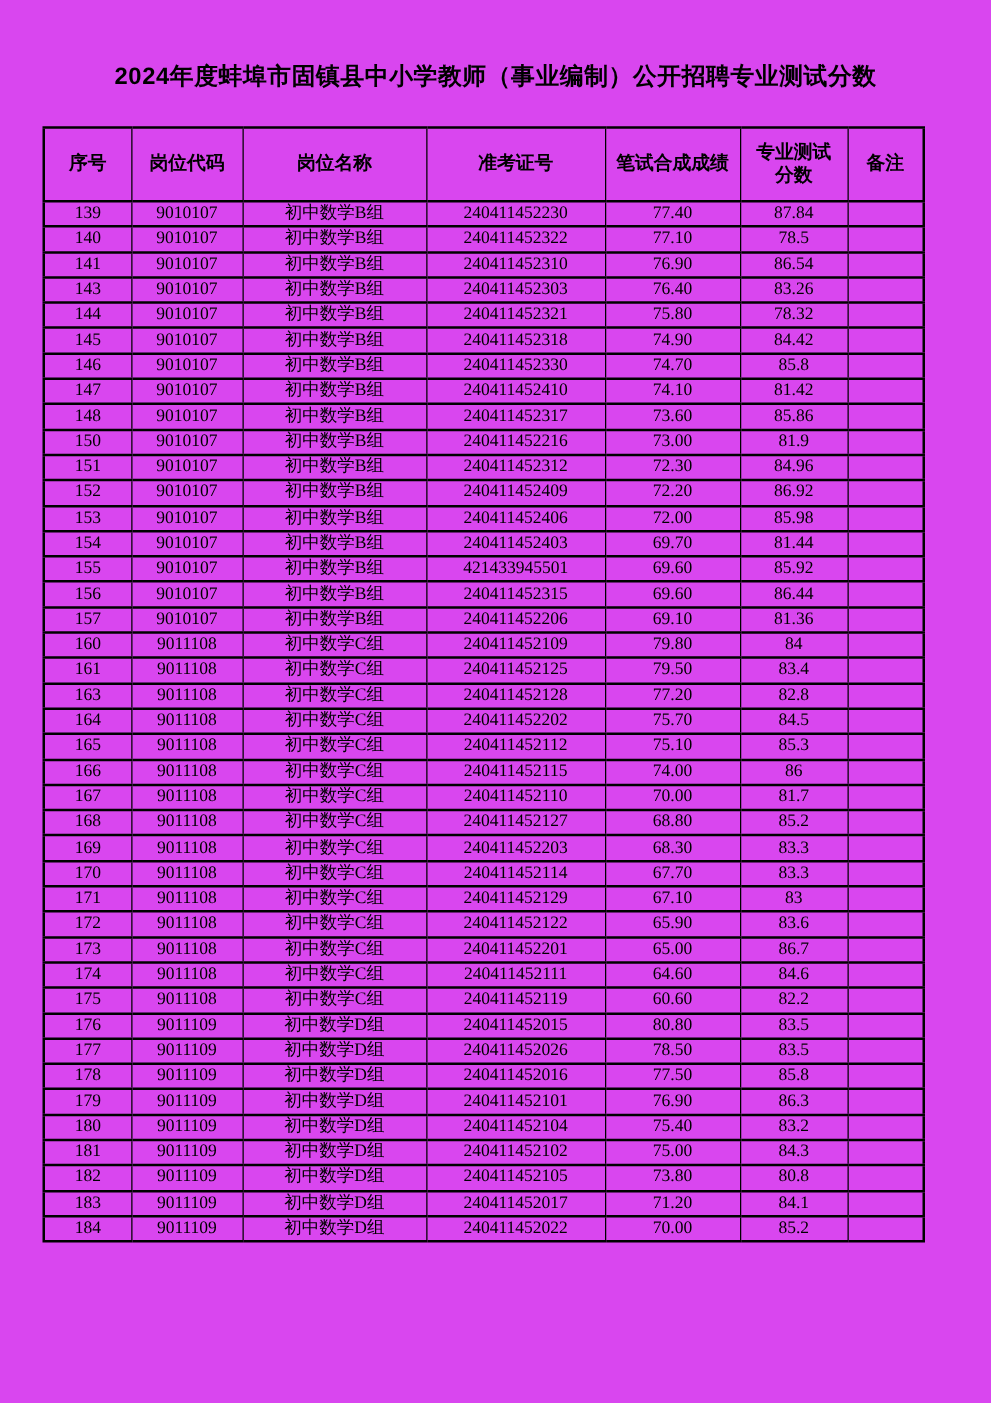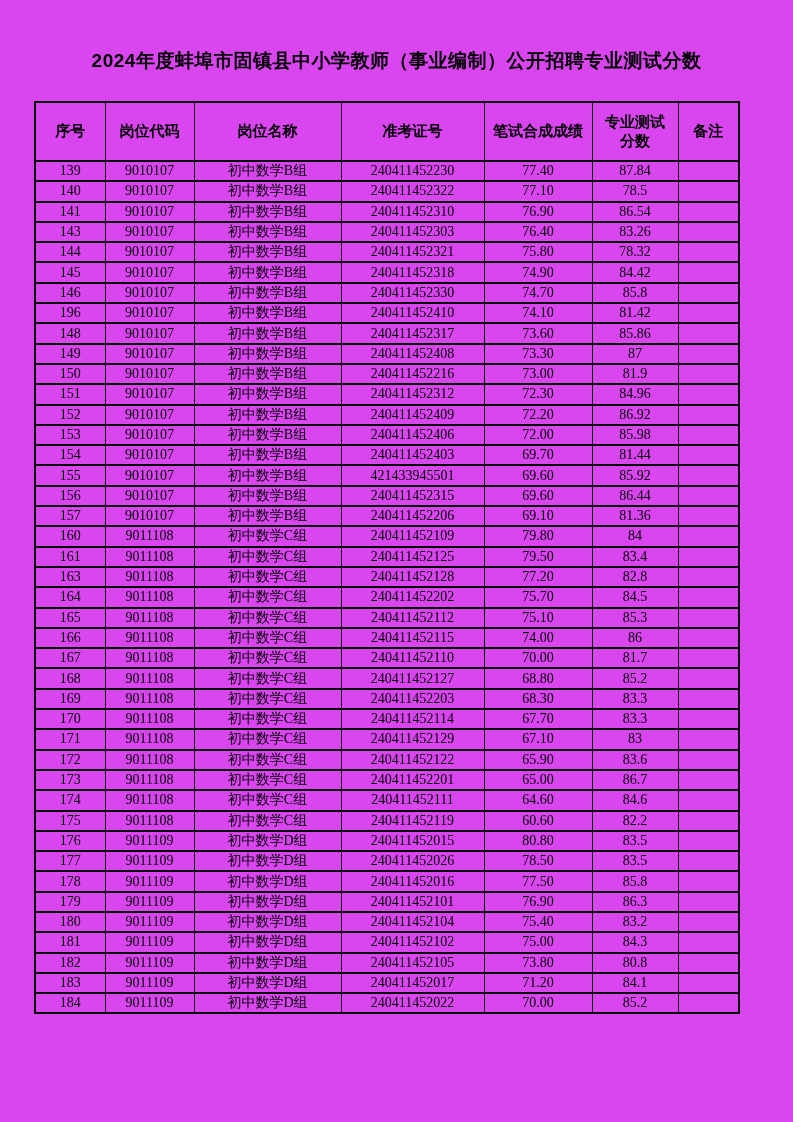--- a/index.html
+++ b/index.html
@@ -156,44 +156,35 @@
         <tr>
           <td>146</td>
           <td>9010107</td>
           <td>初中数学B组</td>
           <td>240411452330</td>
           <td>74.70</td>
           <td>85.8</td>
           <td></td>
         </tr>
         <tr>
-          <td>196</td>
+          <td>147</td>
           <td>9010107</td>
           <td>初中数学B组</td>
           <td>240411452410</td>
           <td>74.10</td>
           <td>81.42</td>
           <td></td>
         </tr>
         <tr>
           <td>148</td>
           <td>9010107</td>
           <td>初中数学B组</td>
           <td>240411452317</td>
           <td>73.60</td>
           <td>85.86</td>
-          <td></td>
-        </tr>
-        <tr>
-          <td>149</td>
-          <td>9010107</td>
-          <td>初中数学B组</td>
-          <td>240411452408</td>
-          <td>73.30</td>
-          <td>87</td>
           <td></td>
         </tr>
         <tr>
           <td>150</td>
           <td>9010107</td>
           <td>初中数学B组</td>
           <td>240411452216</td>
           <td>73.00</td>
           <td>81.9</td>
           <td></td>

